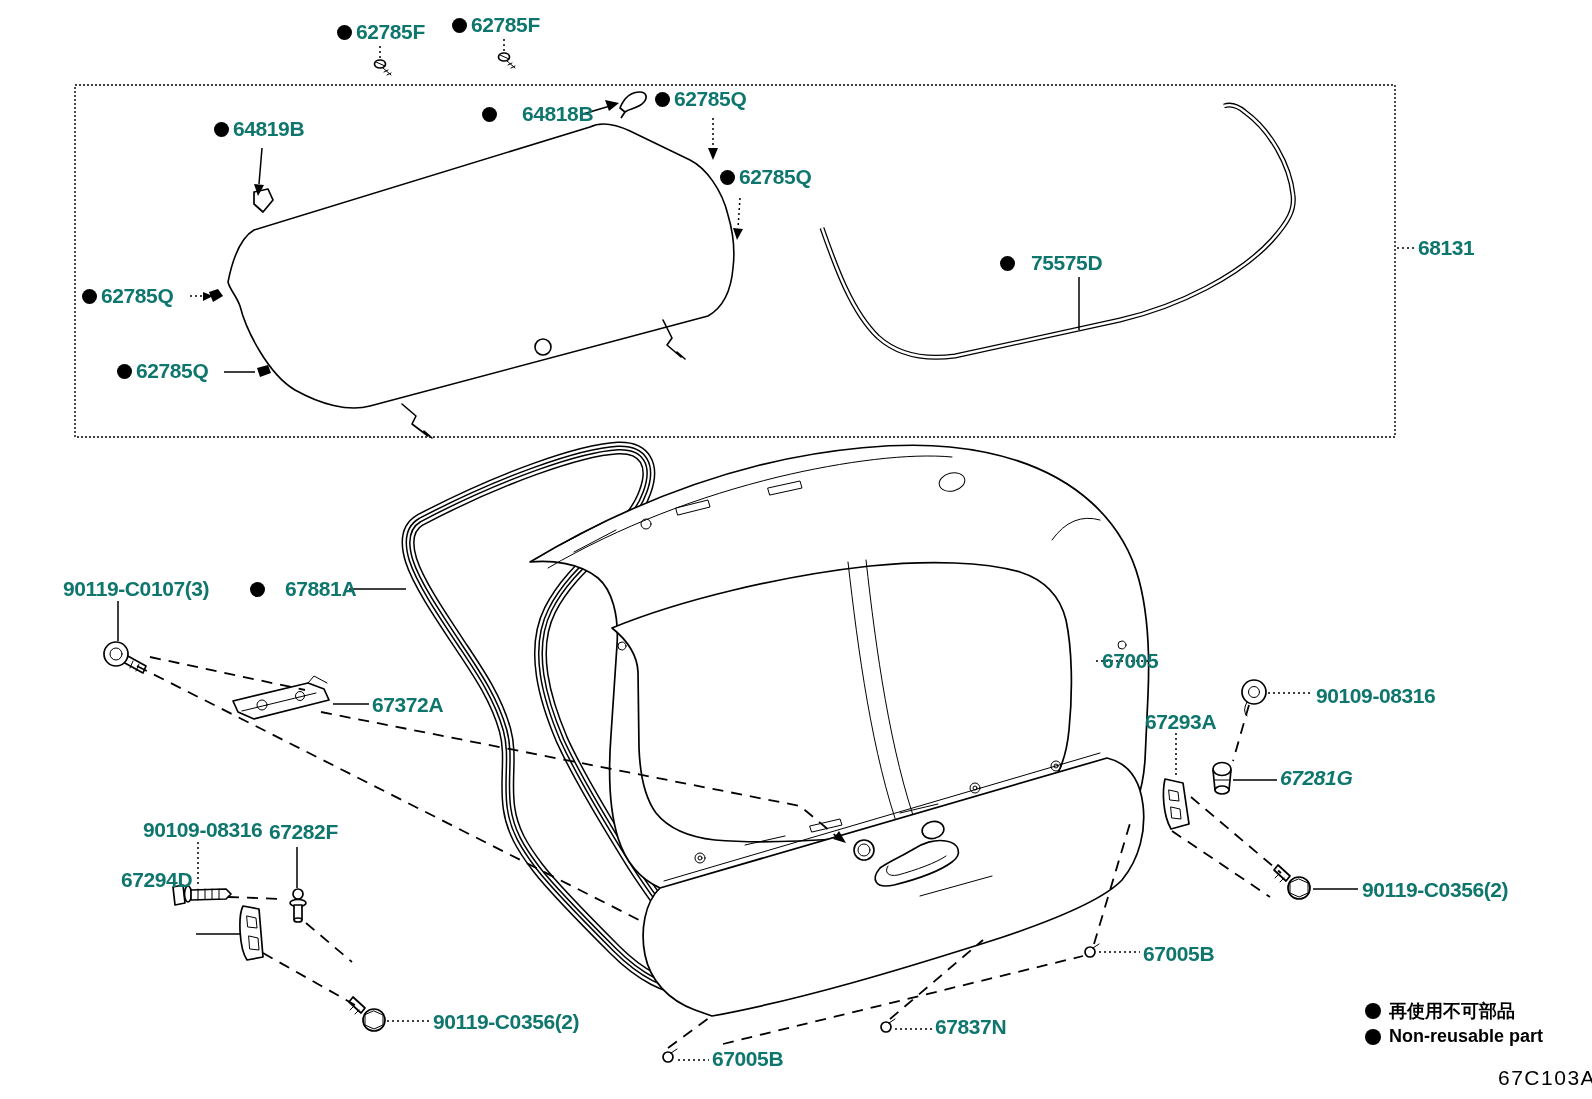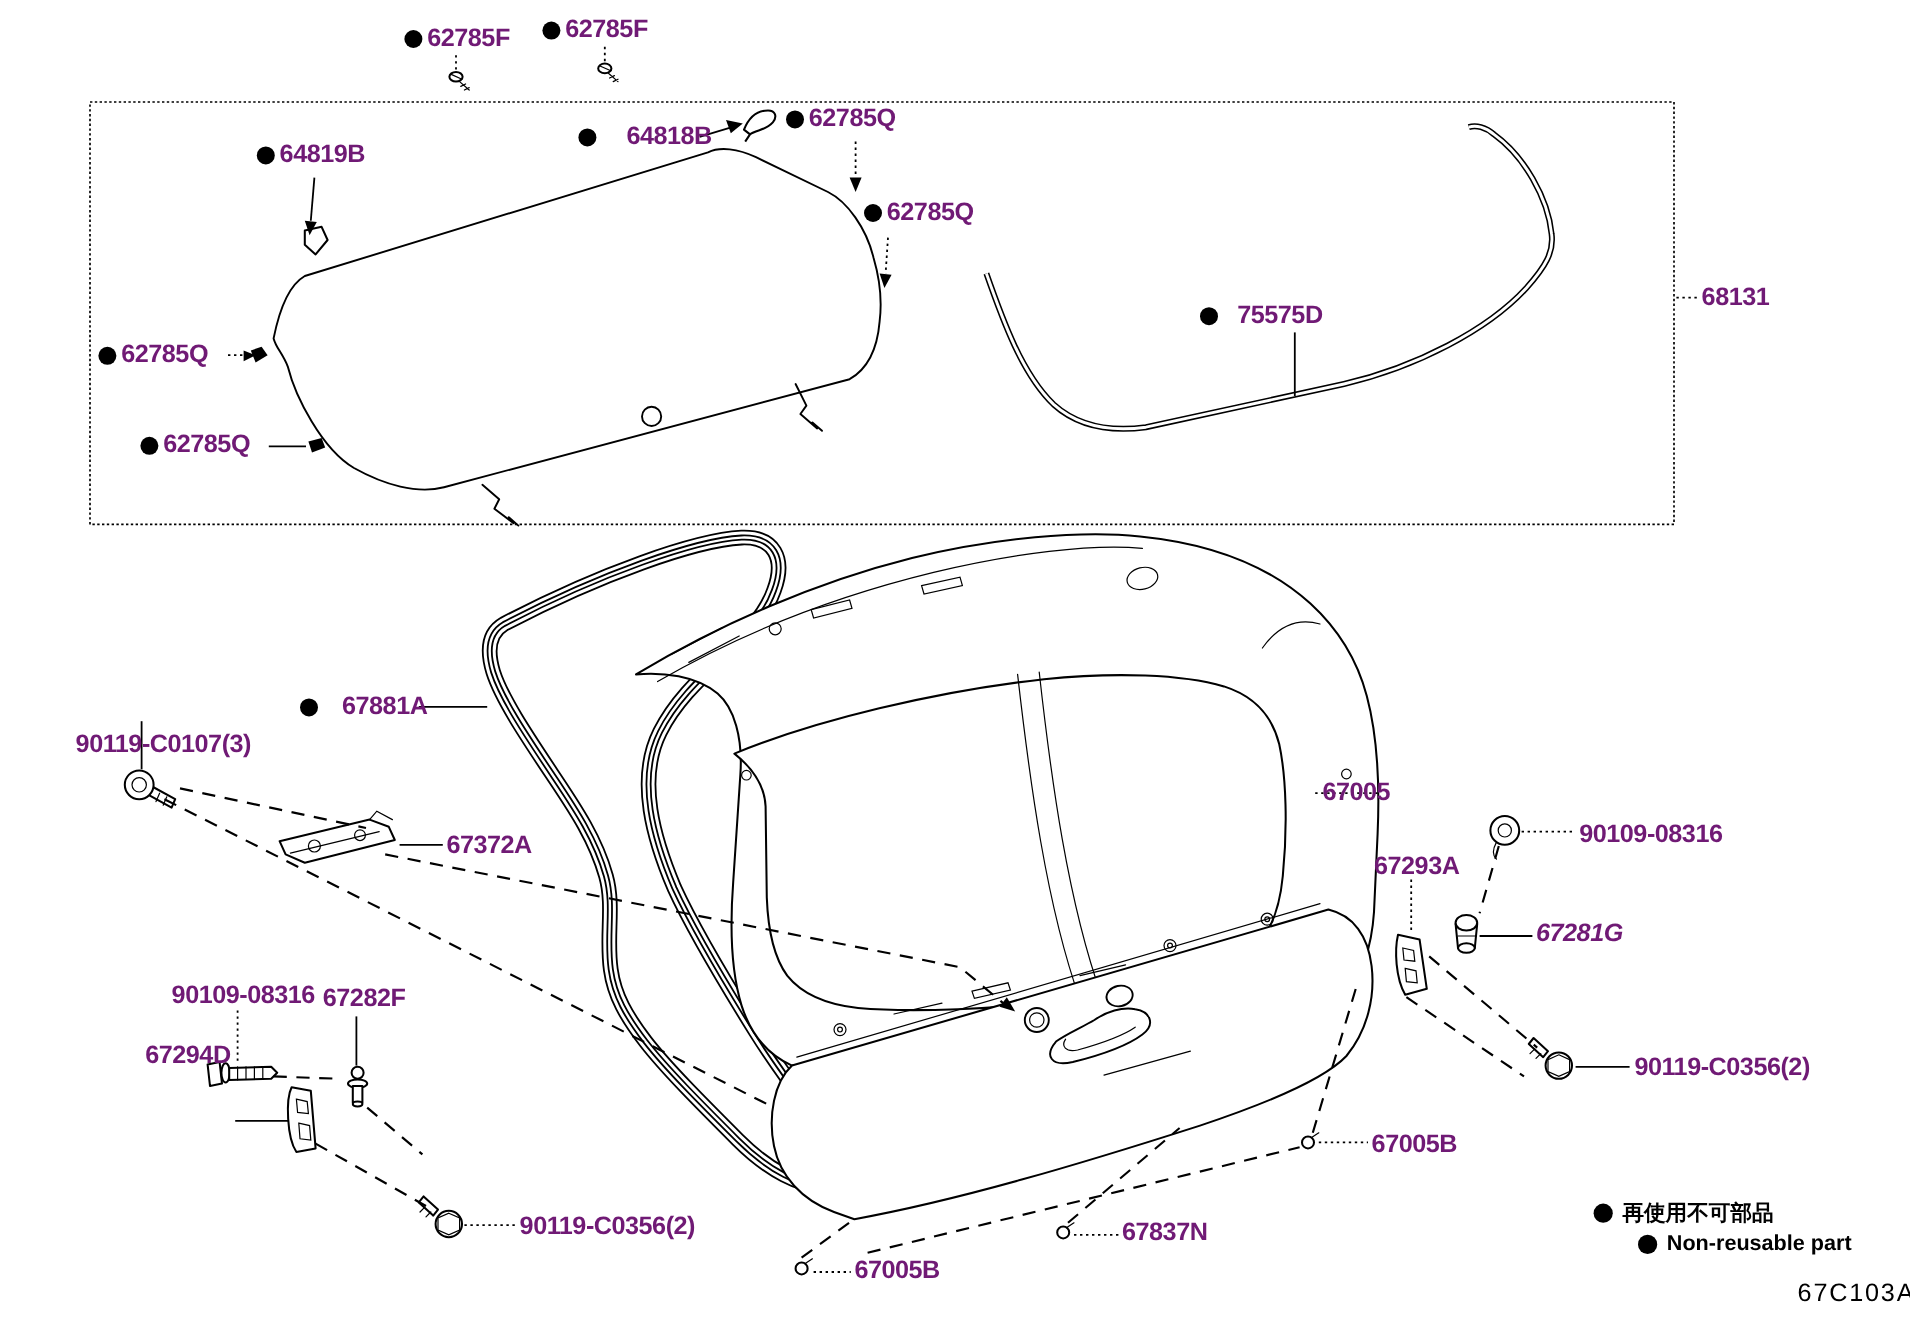--- a/index.html
+++ b/index.html
@@ -1,20 +1,20 @@
 <!DOCTYPE html>
 <html><head>
 <meta charset="utf-8">
 <style>
   html,body{margin:0;padding:0;background:#fff;}
   .stage{position:relative;width:1592px;height:1099px;background:#ffffff;overflow:hidden;
          font-family:"Liberation Sans",sans-serif;}
   .stage svg{position:absolute;left:0;top:0;}
   .lbl{position:absolute;display:flex;align-items:center;gap:4px;white-space:nowrap;
-       font:700 21px "Liberation Sans",sans-serif;letter-spacing:-0.4px;color:#701a75;z-index:5;}
+       font:700 21px "Liberation Sans",sans-serif;letter-spacing:-0.4px;color:#0f766e;z-index:5;}
   .dot{width:15px;height:15px;border-radius:50%;background:#000;flex:0 0 auto;}
   .legend-line{position:absolute;display:flex;align-items:center;gap:8px;z-index:5;
        font:700 18px "Liberation Sans",sans-serif;color:#000;}
   .legend-line .dot{width:16px;height:16px;}
   .diagram-code{position:absolute;z-index:5;font:400 21px "Liberation Sans",sans-serif;
        letter-spacing:1.5px;color:#000;}
   .ln{stroke:#000;fill:none;stroke-width:1.6;stroke-linecap:round;stroke-linejoin:round;}
   .thin{stroke:#000;fill:none;stroke-width:1;stroke-linecap:round;}
   .wfill{fill:#fff;stroke:#000;stroke-width:1.7;stroke-linejoin:round;}
   .leader{stroke:#000;fill:none;stroke-width:1.5;}
@@ -262,21 +262,21 @@
       <span class="dot"></span>
       <span>62785Q</span>
     </div>
 <div class="lbl" style="left:1000px;top:251px;gap:16px;">
       <span class="dot"></span>
       <span>75575D</span>
     </div>
 <div class="lbl" style="left:1418px;top:236px;">
       <span>68131</span>
     </div>
-<div class="lbl" style="left:63px;top:609px;">
+<div class="lbl" style="left:63px;top:577px;">
       <span>90119-C0107(3)</span>
     </div>
 <div class="lbl" style="left:250px;top:577px;gap:20px;">
       <span class="dot"></span>
       <span>67881A</span>
     </div>
 <div class="lbl" style="left:372px;top:693px;">
       <span>67372A</span>
     </div>
 <div class="lbl" style="left:1102px;top:649px;">
@@ -309,21 +309,21 @@
 <div class="lbl" style="left:1143px;top:942px;">
       <span>67005B</span>
     </div>
 <div class="lbl" style="left:935px;top:1015px;">
       <span>67837N</span>
     </div>
 <div class="lbl" style="left:712px;top:1047px;">
       <span>67005B</span>
     </div>
 
-<div class="legend-line" style="left:1328px;top:999px;">
+<div class="legend-line" style="left:1365px;top:999px;">
       <span class="dot"></span>
       <span>再使用不可部品</span>
     </div>
 <div class="legend-line" style="left:1365px;top:1026px;">
       <span class="dot"></span>
       <span>Non-reusable part</span>
     </div>
 <div class="diagram-code" style="left:1498px;top:1066px;">67C103A</div>
 
 </div>

